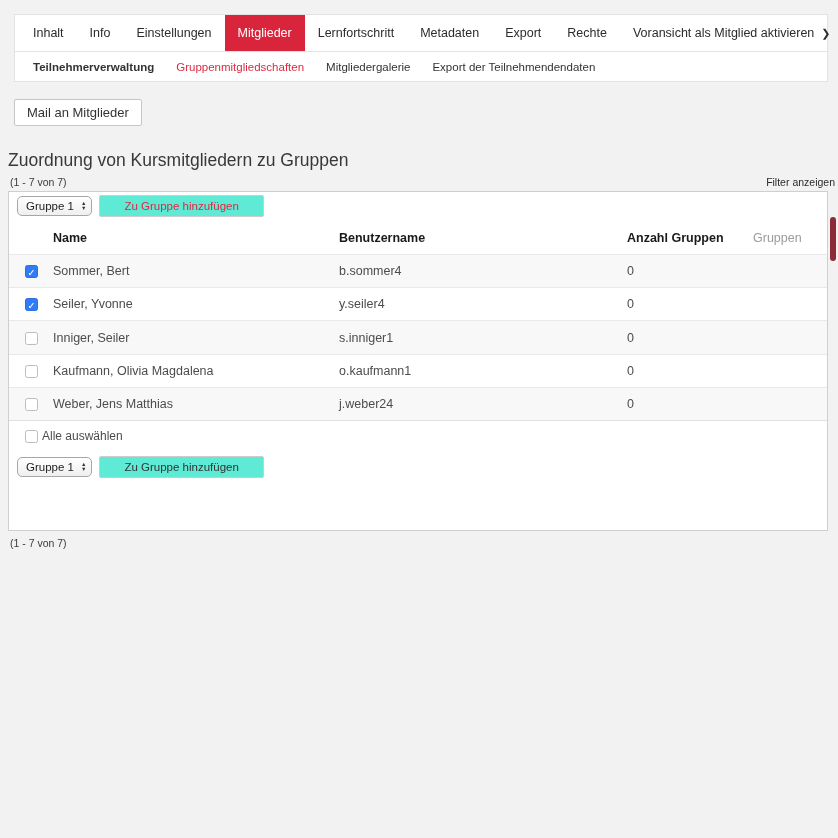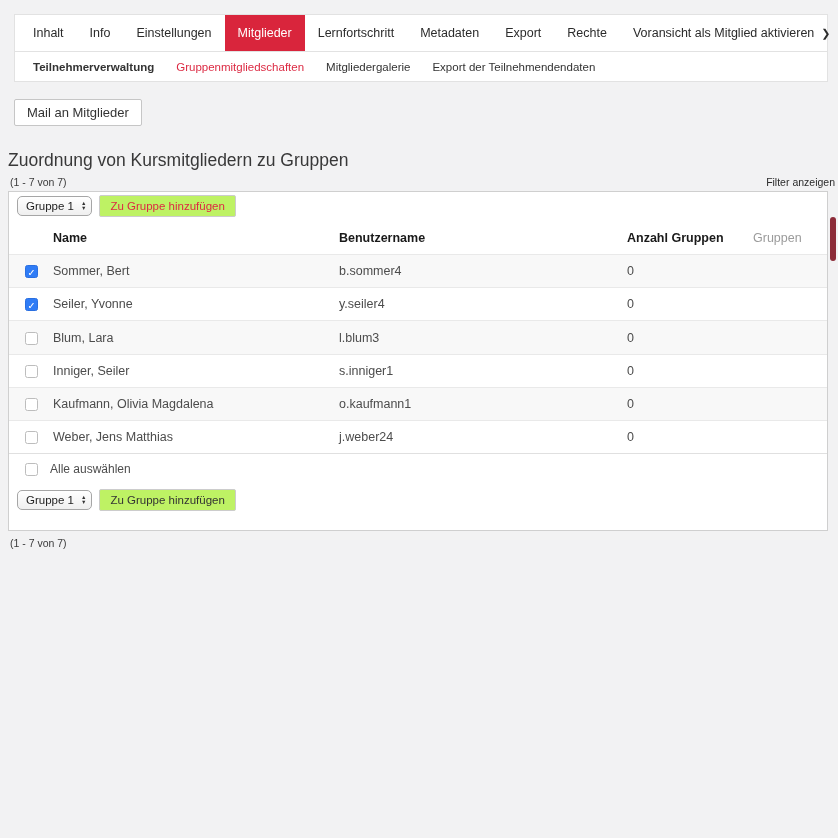--- a/index.html
+++ b/index.html
@@ -57,22 +57,22 @@
   .controls.bottom{padding:5px 0 0 8px;}
   .select{
     display:inline-flex;align-items:center;gap:7px;
     border:1px solid #a6a6a6;border-radius:5px;
     background:linear-gradient(#ffffff,#efefef);
     padding:2px 5px 2px 8px;font-size:11.5px;color:#222;cursor:pointer;
     height:20px;
   }
   .stepper{display:flex;flex-direction:column;justify-content:center;line-height:5px;font-size:5.5px;color:#333;}
   .add-btn{
-    background:#bef264;border:1px solid #ccc;border-radius:2px;
-    padding:4px 10px;font-size:11.5px;cursor:pointer;font-family:inherit;
+    background:#5eead4;border:1px solid #ccc;border-radius:2px;
+    padding:4px 24px;font-size:11.5px;cursor:pointer;font-family:inherit;
   }
   .add-btn.red{color:var(--link-red);}
   .add-btn.plain{color:#333;}
   table{width:100%;border-collapse:collapse;font-size:12.5px;table-layout:fixed;}
   th{
     text-align:left;font-weight:700;color:#1a1a1a;
     padding:10px 8px 9px 8px;background:#fff;
   }
   th.col-groups{color:#9b9b9b;font-weight:400;text-align:left;padding-right:24px;}
   thead tr{border-bottom:1px solid #dcdcdc;}
@@ -83,21 +83,21 @@
     width:13px;height:13px;border-radius:2.5px;display:inline-block;
     vertical-align:middle;
   }
   .cb.unchecked{background:#fff;border:1px solid #bdbdbd;}
   .cb.checked{
     background:var(--cb-blue);border:1px solid #2a6fe0;color:#fff;
     font-size:9.5px;line-height:13px;text-align:center;font-weight:700;
   }
   .select-all{
     border-top:1px solid #e0e0e0;padding:8px 8px 8px 16px;
-    display:flex;align-items:center;gap:12px;font-size:12px;color:#4c4c4c;
+    display:flex;align-items:center;gap:4px;font-size:12px;color:#4c4c4c;
   }
   .range-bottom{position:absolute;left:10px;top:537px;font-size:10.5px;color:#3a3a3a;}
   .scroll-thumb{
     position:absolute;right:2px;top:217px;width:6px;height:44px;
     background:#8c2b38;border-radius:3px;
   }
 </style>
 </head>
 <body>
 
@@ -166,27 +166,20 @@
         </tr>
         <tr>
           <td class="cbcell"><span class="cb checked">✓</span></td>
           <td>Seiler, Yvonne</td>
           <td>y.seiler4</td>
           <td>0</td>
           <td></td>
         </tr>
         <tr>
           <td class="cbcell"><span class="cb unchecked"></span></td>
-          <td>Blum, Lara</td>
-          <td>l.blum3</td>
-          <td>0</td>
-          <td></td>
-        </tr>
-        <tr>
-          <td class="cbcell"><span class="cb unchecked"></span></td>
           <td>Inniger, Seiler</td>
           <td>s.inniger1</td>
           <td>0</td>
           <td></td>
         </tr>
         <tr>
           <td class="cbcell"><span class="cb unchecked"></span></td>
           <td>Kaufmann, Olivia Magdalena</td>
           <td>o.kaufmann1</td>
           <td>0</td>

